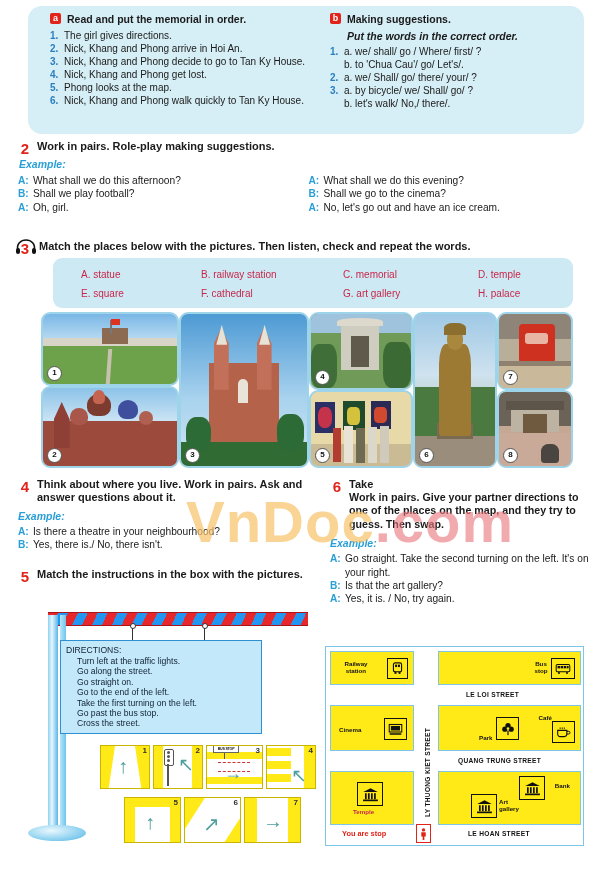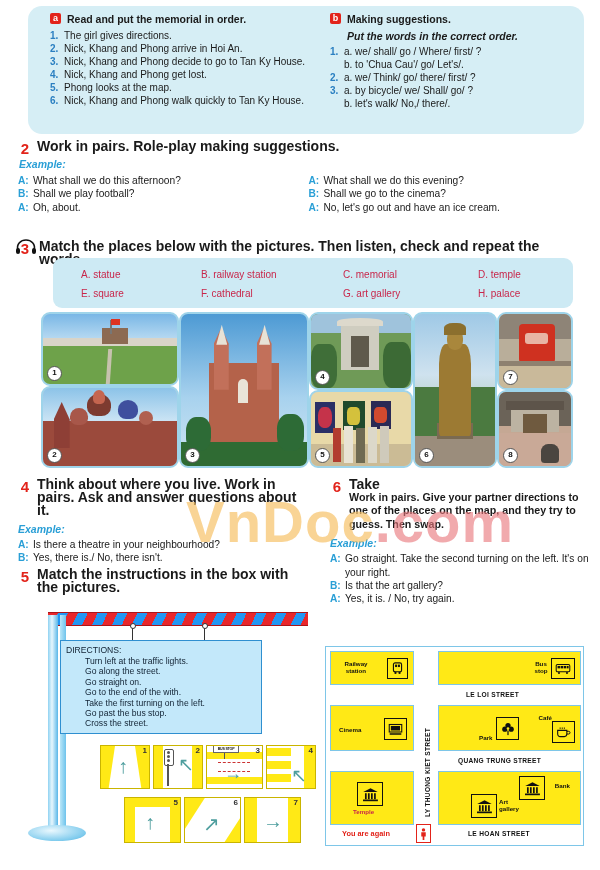--- a/index.html
+++ b/index.html
@@ -48,21 +48,21 @@
   ol.alist li .n{color:#2a7fc1;font-weight:bold;width:14px;flex:none;}
   ol.alist li .t{flex:1;}
   .sublines{font-size:10px;line-height:12.2px;}
 
   
   .ex{position:absolute;}
   .ex-num{
     position:absolute;left:0;top:0;width:14px;
     color:#e2231a;font-weight:bold;font-size:15px;text-align:center;
   }
-  .ex-title{margin-left:19px;font-size:14px;font-weight:bold;line-height:13px;}
+  .ex-title{margin-left:19px;font-size:11px;font-weight:bold;line-height:13px;}
 
   .dlg{font-size:10.2px;line-height:13.4px;}
   .dlg .row{display:flex;}
   .dlg .row .sp{width:15px;flex:none;color:#2a9fd6;font-weight:bold;}
 
   
   #ex2{left:18px;top:140px;width:564px;}
   #ex2 .ex-title{margin-left:19px;}
   #ex2 .exlabel{display:block;margin:5px 0 4px 1px;}
   #ex2 .cols{display:flex;}
@@ -119,21 +119,21 @@
     background:repeating-linear-gradient(115deg,#e8272b 0 9px,#2196f3 9px 18px);
     border-top:1px solid #aa1418;border-bottom:1px solid #aa1418;}
   .hanger{position:absolute;width:1px;background:#333;}
   .hangdot{position:absolute;width:4px;height:4px;border:1px solid #333;border-radius:50%;background:#fff;}
 
   .dirbox{
     position:absolute;left:60px;top:640px;width:200px;height:92px;
     background:#c3e8fa;border:1px solid #2f8fd0;
   }
   .dirbox .dt{position:absolute;left:5px;top:4px;font-size:8.6px;color:#123;}
-  .dirbox ul{margin:0;padding:15px 0 0 24px;list-style:none;}
+  .dirbox ul{margin:0;padding:15px 0 0 16px;list-style:none;}
   .dirbox ul li{font-size:8.6px;line-height:10.4px;color:#123;}
 
   
   .tiles{position:absolute;left:100px;top:745px;width:215px;height:98px;}
   .tile{position:absolute;border:1px solid #c9b400;background:#fff;overflow:hidden;}
   .tile .tn{position:absolute;right:2px;top:0px;font-size:8px;font-weight:bold;color:#333;z-index:4;}
   .yel{background:#ffe916;position:absolute;}
   .arrow{position:absolute;color:#4e9e9e;font-size:17px;line-height:1;z-index:3;}
   .busstop{position:absolute;background:#fff;border:1px solid #666;font-size:3.6px;
     color:#111;text-align:center;font-weight:bold;letter-spacing:-.2px;z-index:4;}
@@ -209,21 +209,21 @@
       <li>
           <span class="n">1.</span>
           <span class="t"><span class="sublines">a. we/ shall/ go / Where/ first/ ?</span></span>
         </li>
       <li>
           <span class="n"></span>
           <span class="t"><span class="sublines">b. to 'Chua Cau'/ go/ Let's/.</span></span>
         </li>
       <li>
           <span class="n">2.</span>
-          <span class="t"><span class="sublines">a. we/ Think/ go/ there/ first/ ?</span></span>
+          <span class="t"><span class="sublines">a. we/ Shall/ go/ there/ your/ ?</span></span>
         </li>
       <li>
           <span class="n">3.</span>
           <span class="t"><span class="sublines">a. by bicycle/ we/ Shall/ go/ ?</span></span>
         </li>
       <li>
           <span class="n"></span>
           <span class="t"><span class="sublines">b. let's walk/ No,/ there/.</span></span>
         </li>
     </ol>
@@ -238,21 +238,21 @@
         <div class="row">
             <span class="sp">A:</span>
             <span>What shall we do this afternoon?</span>
           </div>
         <div class="row">
             <span class="sp">B:</span>
             <span>Shall we play football?</span>
           </div>
         <div class="row">
             <span class="sp">A:</span>
-            <span>Oh, about.</span>
+            <span>Oh, girl.</span>
           </div>
       </div>
       <div class="dlg c2">
         <div class="row">
             <span class="sp">A:</span>
             <span>What shall we do this evening?</span>
           </div>
         <div class="row">
             <span class="sp">B:</span>
             <span>Shall we go to the cinema?</span>
@@ -423,21 +423,21 @@
     <div class="pole2"></div>
     <div class="base"></div>
   </div>
 
   <div class="dirbox">
     <div class="dt">DIRECTIONS:</div>
     <ul>
       <li>Turn left at the traffic lights.</li>
       <li>Go along the street.</li>
       <li>Go straight on.</li>
-      <li>Go to the end of the with.</li>
+      <li>Go to the end of the left.</li>
       <li>Take the first turning on the left.</li>
       <li>Go past the bus stop.</li>
       <li>Cross the street.</li>
     </ul>
   </div>
 
   <div class="tiles">
 
     <div class="tile" style="left:0;top:0;width:48px;height:42px;">
       <div class="yel" style="left:0;top:0;width:14px;height:100%;clip-path:polygon(0 0,100% 0,55% 100%,0 100%);"></div>
@@ -621,21 +621,21 @@
             <rect x="10.6" y="7" width="2" height="7" fill="#111"></rect>
             <rect x="14.2" y="7" width="2" height="7" fill="#111"></rect>
             <rect x="1.2" y="14.4" width="17.5" height="2" fill="#111"></rect>
           </svg>
       </div>
       <span class="plabel" style="right:10px;top:10px;">Bank</span>
     </div>
 
     <span class="stname vert" style="left:98px;top:170px;">LY THUONG KIET STREET</span>
 
-    <span class="youhere" style="left:16px;top:182px;">You are again</span>
+    <span class="youhere" style="left:16px;top:182px;">You are stop</span>
     <div class="manicon" style="left:90px;top:177px;">
       <svg width="7" height="12" viewBox="0 0 8 14">
           <circle cx="4" cy="2.2" r="2" fill="#e2231a"></circle>
           <path d="M1.4 5 h5.2 v5 h-1.6 v4 h-2 v-4 h-1.6 z" fill="#e2231a"></path>
         </svg>
     </div>
 
     <span class="stname" style="left:142px;top:183px;">LE HOAN STREET</span>
   </div>
 

